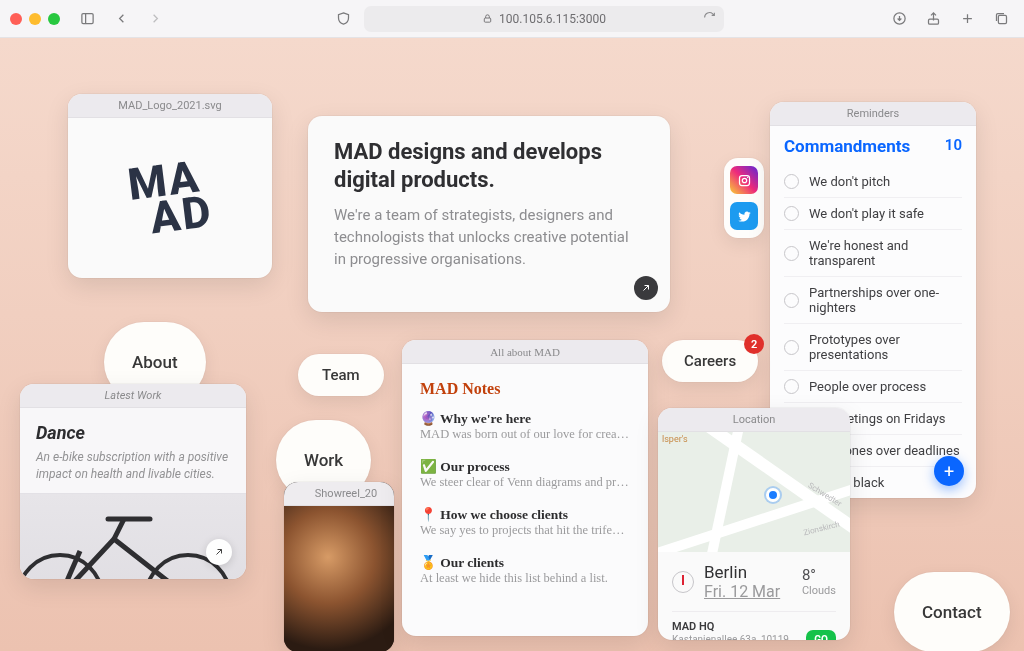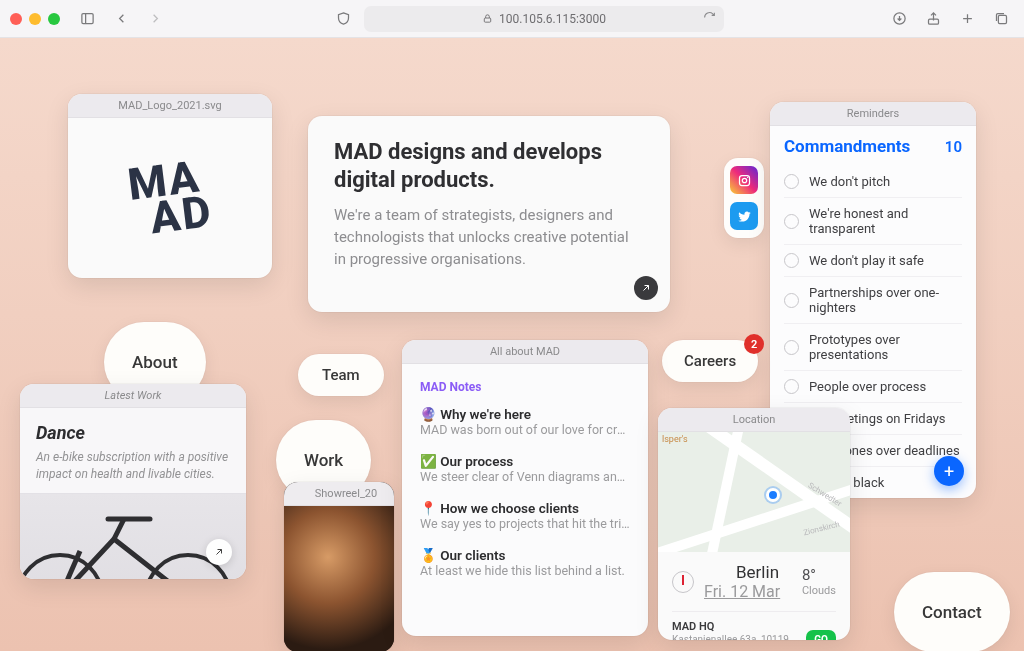--- a/index.html
+++ b/index.html
@@ -111,49 +111,49 @@
     box-shadow: 0 2px 8px rgba(0,0,0,.15);
     font-size:12px;
   }
 
   
   .showreel-card { left: 284px; top: 444px; width: 110px; height: 170px; background:#1a1310; }
   .showreel-card .panel-hd { background:#eeecef; color:#8a8a8c;padding-left:14px; }
   .showreel-body { height:calc(100% - 24px); background: radial-gradient(circle at 40% 35%, #d79b66 0%, #8c5430 40%, #2b1b12 80%); }
 
   
-  .notes-card { left: 402px; top: 302px; width: 246px; height: 296px; background:#fbfbfc; }
+  .notes-card { left: 402px; top: 302px; width: 246px; height: 296px; background:#fbfbfc;font-family:Liberation Serif, serif; }
   .notes-card .body { padding: 16px 18px 0; }
-  .notes-card h3 { font-size: 12px; font-weight:700; color:#8b5cf6; margin-bottom: 12px; }
+  .notes-card h3 { font-size: 16px; font-weight:700; color:#c2410c; margin-bottom: 12px; }
   .note-item { margin-bottom: 16px; }
   .note-item .t { font-size: 13.5px; font-weight:600; color:#2d2d2f; }
   .note-item .d { font-size: 12.5px; color:#9b9b9d; white-space: nowrap; overflow:hidden; text-overflow: ellipsis; }
 
   
   .rem-card { left: 770px; top: 64px; width: 206px; height: 396px; background:#fcfcfd; }
   .rem-card .body { padding: 10px 14px 0; }
-  .rem-head { display:flex; justify-content:space-between; align-items:flex-end; margin-bottom: 10px; }
+  .rem-head { display:flex; justify-content:space-between; align-items:flex-start; margin-bottom: 10px; }
   .rem-head .title { font-size: 17px; font-weight:700; color:#0a66ff; }
   .rem-head .count { font-size: 15px; font-weight:600; color:#0a66ff; }
   .rem-item { display:flex; align-items:center; gap:10px; padding: 8px 0; border-bottom:1px solid #f0eff2; font-size:13px; color:#3f3f42; }
   .rem-item .ring { width:15px; height:15px; border:1.5px solid #c7c6ca; border-radius:50%; flex-shrink:0;}
   .rem-fab {
     position:absolute; right:12px; bottom:12px; width:30px; height:30px; border-radius:50%;
     background:#0a66ff; color:#fff; display:flex; align-items:center; justify-content:center;
     font-size:18px; font-weight:400; box-shadow: 0 4px 12px rgba(10,102,255,.4);
   }
 
   
   .loc-card { left: 658px; top: 370px; width: 192px; height: 232px; }
   .map-zone { height: 120px; background: #e9efe8; position:relative; overflow:hidden; }
   .map-zone .road { position:absolute; background:#fff; }
   .map-zone .pin { position:absolute; width:14px; height:14px; border-radius:50%; background:#1b7dff; border:3px solid #fff; box-shadow:0 0 0 2px rgba(27,125,255,.3); left:108px; top:56px; }
   .loc-info { padding: 10px 14px 8px; }
   .loc-row1 { display:flex; justify-content:space-between; align-items:center; }
-  .loc-city { font-size: 17px; color:#323234;margin-left:32px; }
+  .loc-city { font-size: 17px; color:#323234; }
   .loc-temp { font-size: 15px; color:#4f4f52; }
   .loc-date { font-size: 16px; color:#9a9a9c;text-decoration:underline; }
   .loc-cond { font-size: 11px; color:#9a9a9c; text-align:right;}
   .loc-addr { margin-top:10px; border-top:1px solid #eeecef; padding-top:8px; display:flex; justify-content:space-between; align-items:center;}
   .loc-addr .txt { line-height:1.25; }
   .loc-addr .name { font-size:11px; font-weight:600; color:#3a3a3c; }
   .loc-addr .street { font-size:10px; color:#9a9a9c; }
   .go-btn { background:#15c24a; color:#fff; font-size:10px; font-weight:700; padding:4px 8px; border-radius:7px; }
 
   
@@ -276,25 +276,25 @@
         <div class="title">Commandments</div>
         <div class="count">10</div>
       </div>
       <div id="rem-list">
           <div class="rem-item">
             <span class="ring"></span>
             <span>We don't pitch</span>
           </div>
           <div class="rem-item">
             <span class="ring"></span>
+            <span>We don't play it safe</span>
+          </div>
+          <div class="rem-item">
+            <span class="ring"></span>
             <span>We're honest and transparent</span>
-          </div>
-          <div class="rem-item">
-            <span class="ring"></span>
-            <span>We don't play it safe</span>
           </div>
           <div class="rem-item">
             <span class="ring"></span>
             <span>Partnerships over one-nighters</span>
           </div>
           <div class="rem-item">
             <span class="ring"></span>
             <span>Prototypes over presentations</span>
           </div>
           <div class="rem-item">

